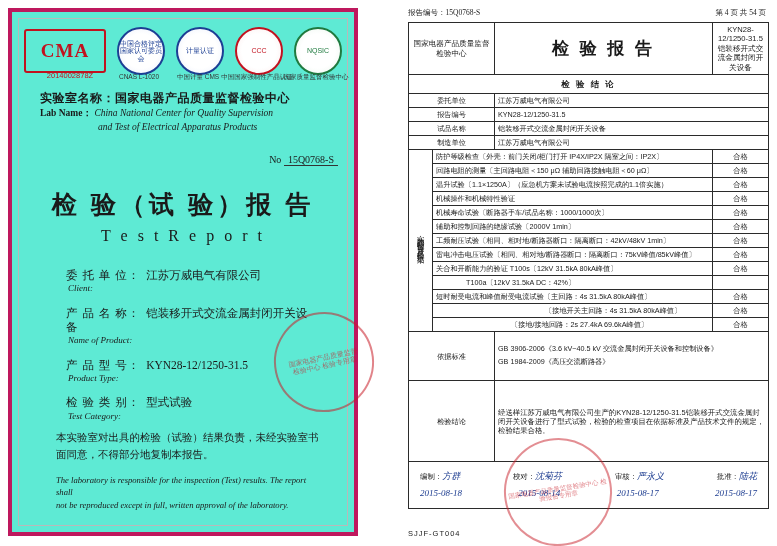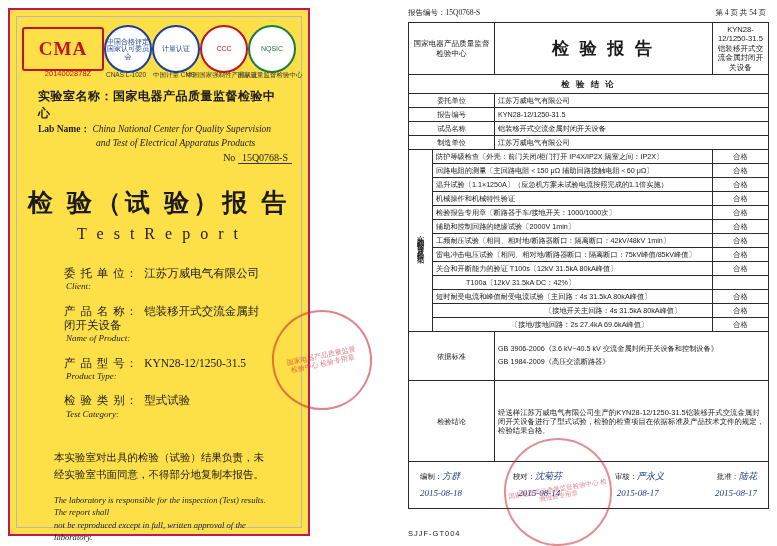--- a/index.html
+++ b/index.html
@@ -7,24 +7,24 @@
     width:777px;height:546px;
     background:#ffffff;
     font-family:"Liberation Serif", serif;
     color:#1a1a1a;
     overflow:hidden;
   }
   .page{position:relative;width:777px;height:546px;}
 
   
   .left{
-    position:absolute;left:8px;top:8px;width:302px;height:528px;
-    border:2px solid #be185d;
+    position:absolute;left:8px;top:8px;width:350px;height:528px;
+    border:4px solid #be185d;
     box-sizing:border-box;
-    background:#fde047;
+    background:#5eead4;
   }
   .left-inner{
     position:absolute;left:6px;top:6px;right:6px;bottom:6px;
     border:1px solid #b9b9b9;
   }
   .logos{
     position:absolute;left:12px;top:10px;right:12px;height:58px;
     display:flex;justify-content:space-between;align-items:center;
   }
   .logo{position:relative;}
@@ -77,21 +77,21 @@
   .fields{
     position:absolute;left:54px;top:256px;right:40px;
     font-size:11.5px;line-height:1.25;
   }
   .frow{margin-bottom:11px;}
   .frow .lbl-cn{font-size:11.5px;letter-spacing:1px;}
   .frow .val{border-bottom:0px;padding-left:6px;}
   .frow .lbl-en{display:block;font-size:9px;font-style:italic;padding-left:2px;margin-top:1px;}
 
   .note{
-    position:absolute;left:44px;right:34px;top:440px;
+    position:absolute;left:44px;right:34px;top:418px;
     font-size:10.5px;line-height:1.6;
   }
   .note .en{font-size:8.6px;font-style:italic;line-height:1.45;margin-top:10px;}
 
   .stamp{
     position:absolute;left:262px;top:300px;width:96px;height:96px;
     border:2px solid rgba(200,30,40,.55);border-radius:50%;
     transform:rotate(-12deg);
     color:rgba(200,30,40,.6);
     font-size:7px;text-align:center;
@@ -297,21 +297,21 @@
         </tr>
         <tr>
           <td colspan="2">温升试验〔1.1×1250A〕（应急机方案未试验电流按照完成的1.1倍实施）</td>
           <td class="res">合格</td>
         </tr>
         <tr>
           <td colspan="2">机械操作和机械特性验证</td>
           <td class="res">合格</td>
         </tr>
         <tr>
-          <td colspan="2">检验报告专用章〔断路器手车/接地开关：1000/1000次〕</td>
+          <td colspan="2">机械寿命试验〔断路器手车/试品名称：1000/1000次〕</td>
           <td class="res">合格</td>
         </tr>
         <tr>
           <td colspan="2">辅助和控制回路的绝缘试验〔2000V 1min〕</td>
           <td class="res">合格</td>
         </tr>
         <tr>
           <td colspan="2">工频耐压试验〔相同、相对地/断路器断口：隔离断口：42kV/48kV  1min〕</td>
           <td class="res">合格</td>
         </tr>

